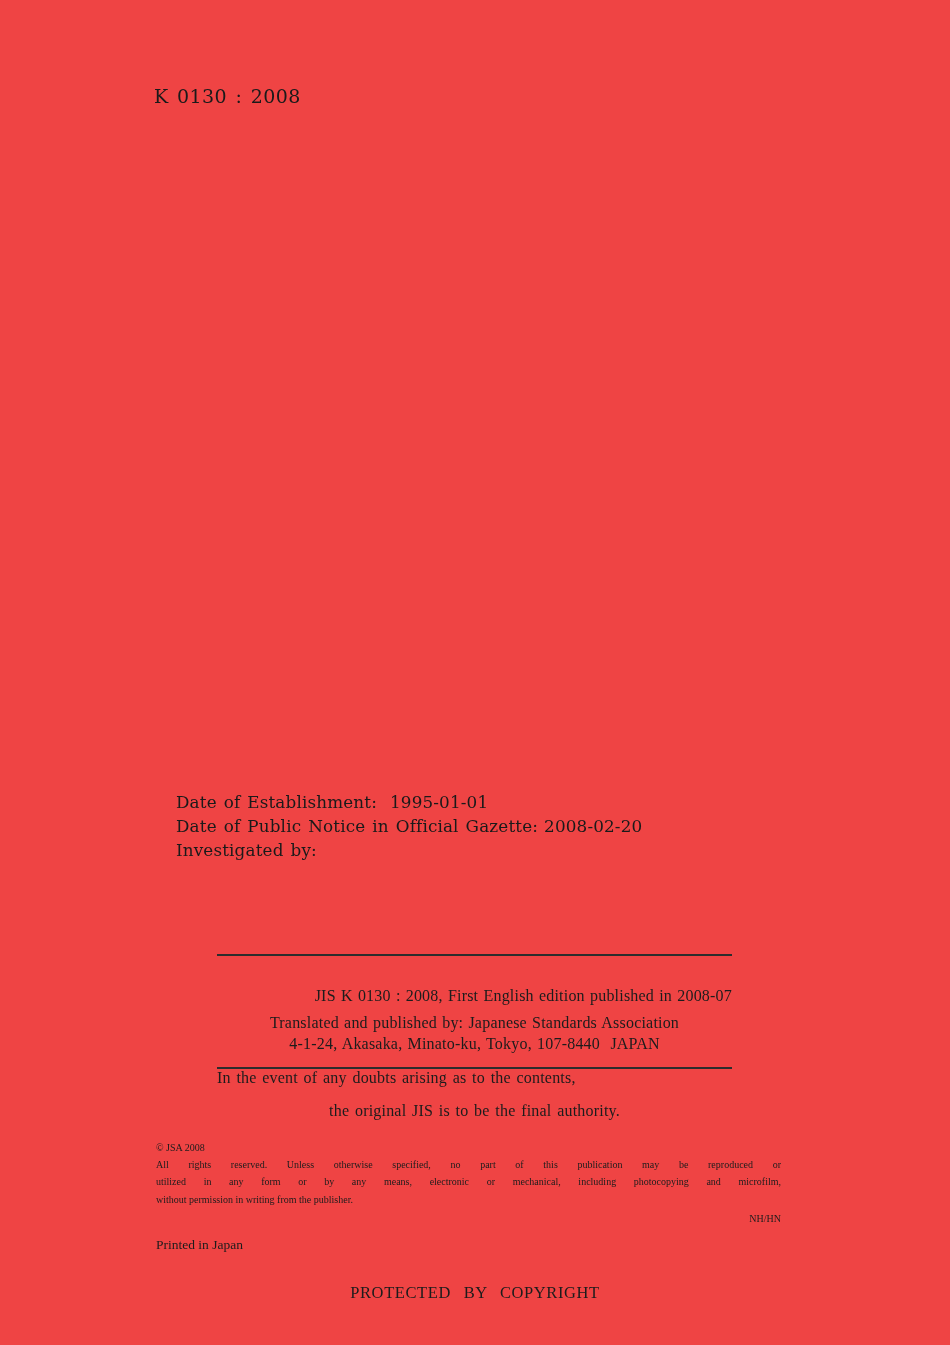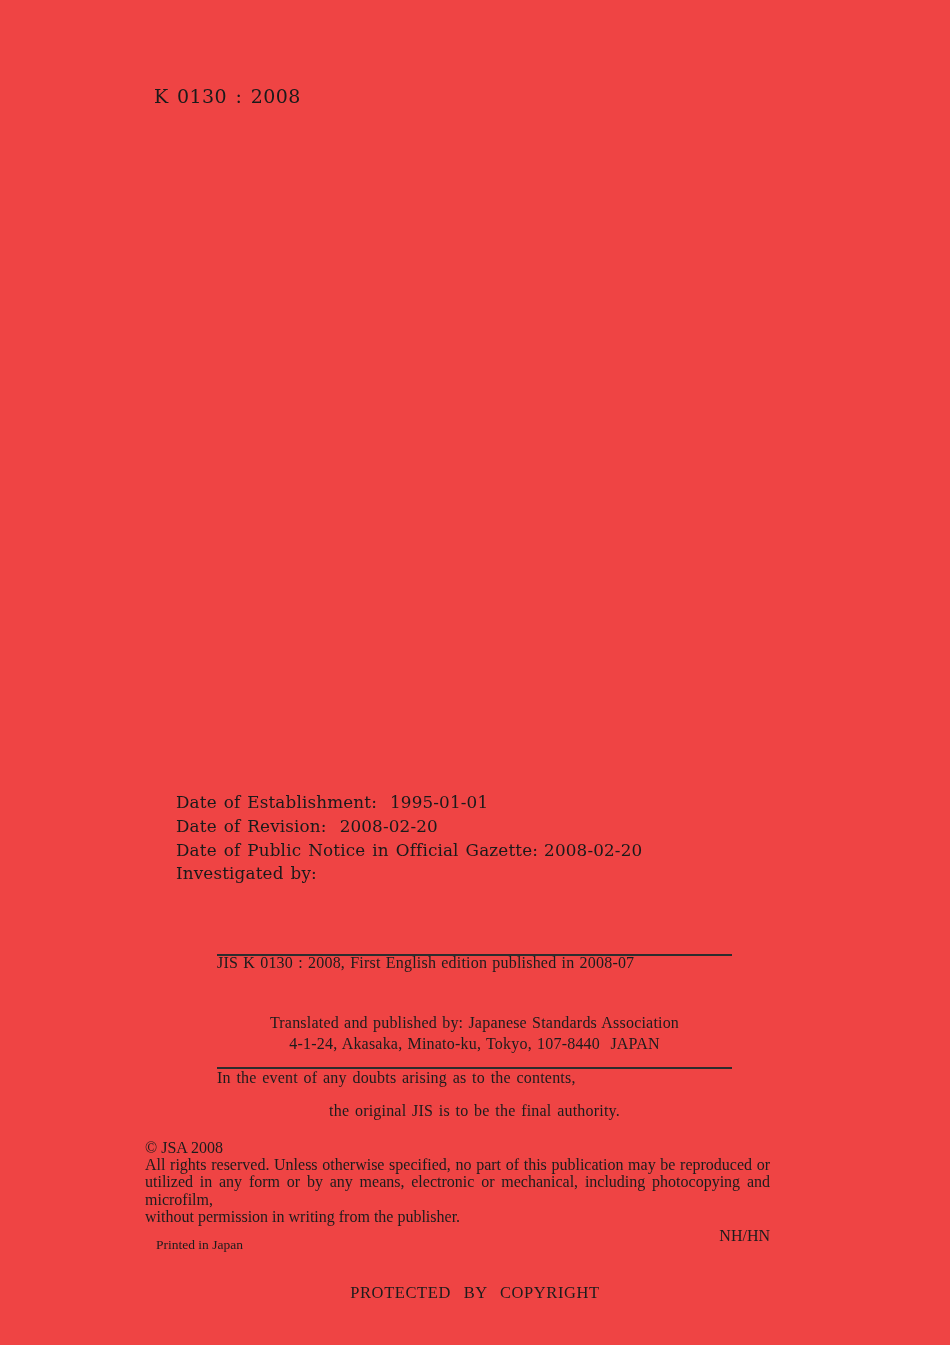--- a/index.html
+++ b/index.html
@@ -62,34 +62,34 @@
   }
   .rule {
     position: absolute;
     left: 0;
     width: 100%;
     border-top: 2px solid #2d2d2d;
     margin: 0;
   }
   .rule-top { top: 0; }
   .rule-bottom { top: 113px; }
-  .edition-line   { position: absolute; top: 0;  width: 100%; text-align: left; letter-spacing: 0.2px; word-spacing: 1px; }
+  .edition-line   { position: absolute; top: 33px;  width: 100%; text-align: right; letter-spacing: 0.2px; word-spacing: 1px; }
   .publisher-line { position: absolute; top: 60px;  width: 100%; text-align: center; letter-spacing: 0.2px; word-spacing: 1px; }
   .address-line   { position: absolute; top: 81px;  width: 100%; text-align: center; letter-spacing: 0.2px; word-spacing: 1px; white-space: pre-wrap; }
   .authority-line-1 { position: absolute; top: 115px; width: 100%; text-align: left; letter-spacing: 0.2px; word-spacing: 1.5px; }
   .authority-line-2 { position: absolute; top: 148px; width: 100%; text-align: center; letter-spacing: 0.2px; word-spacing: 1.5px; }
 
   
   .copyright-block {
     position: absolute;
-    left: 145px;
+    left: 156px;
     top: 1139px;
     width: 625px;
     font-family: "Liberation Serif", serif;
-    font-size: 16px;
+    font-size: 10px;
     line-height: 17.2px;
     color: #1c1c1c;
   }
   .rights-line.justify-line {
     text-align: justify;
     text-align-last: justify;
   }
   .editor-code {
     text-align: right;
     margin-top: 2px;
@@ -122,23 +122,20 @@
 <body>
 
 <div class="page">
 
   <div class="std-number">K 0130 : 2008</div>
 
   <div class="pub-info">
     <div class="pub-row">
       <span class="pub-label">Date of Establishment:</span><span class="pub-value">1995-01-01</span>
     </div>
-    <div class="pub-row">
-      <span class="pub-label">Date of Revision:</span><span class="pub-value">2008-02-20</span>
-    </div>
     <div class="pub-row gap-narrow">
       <span class="pub-label">Date of Public Notice in Official Gazette:</span><span class="pub-value">2008-02-20</span>
     </div>
     <div class="pub-row inv-row">
       <span class="pub-label inv-label">Investigated by:</span>
     </div>
   </div>
 
   <div class="center-block">
     <div class="rule rule-top"></div>

